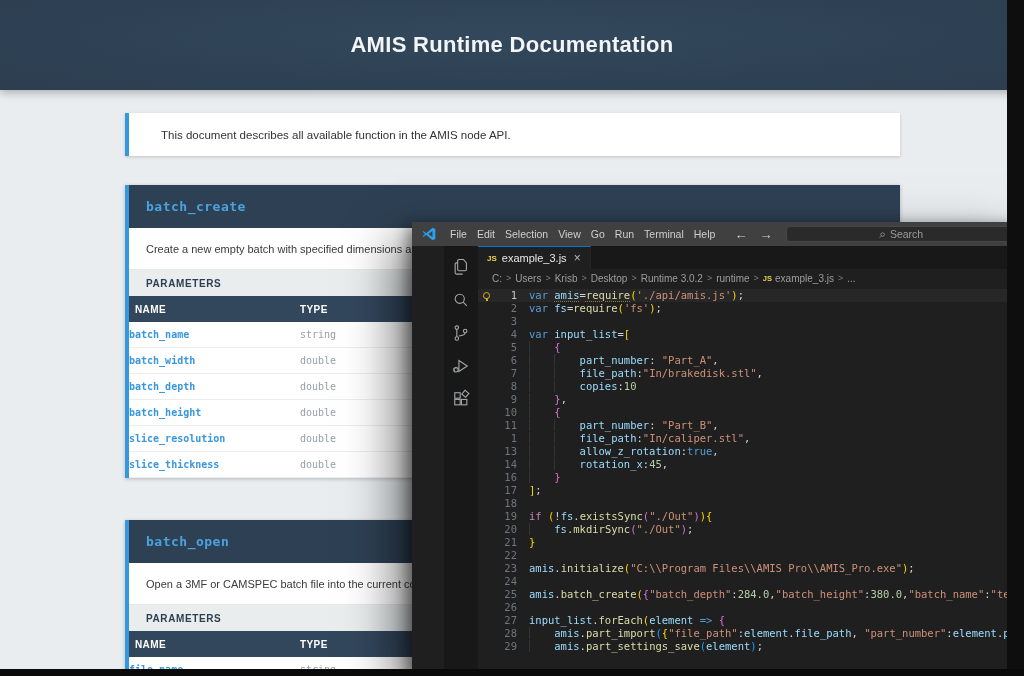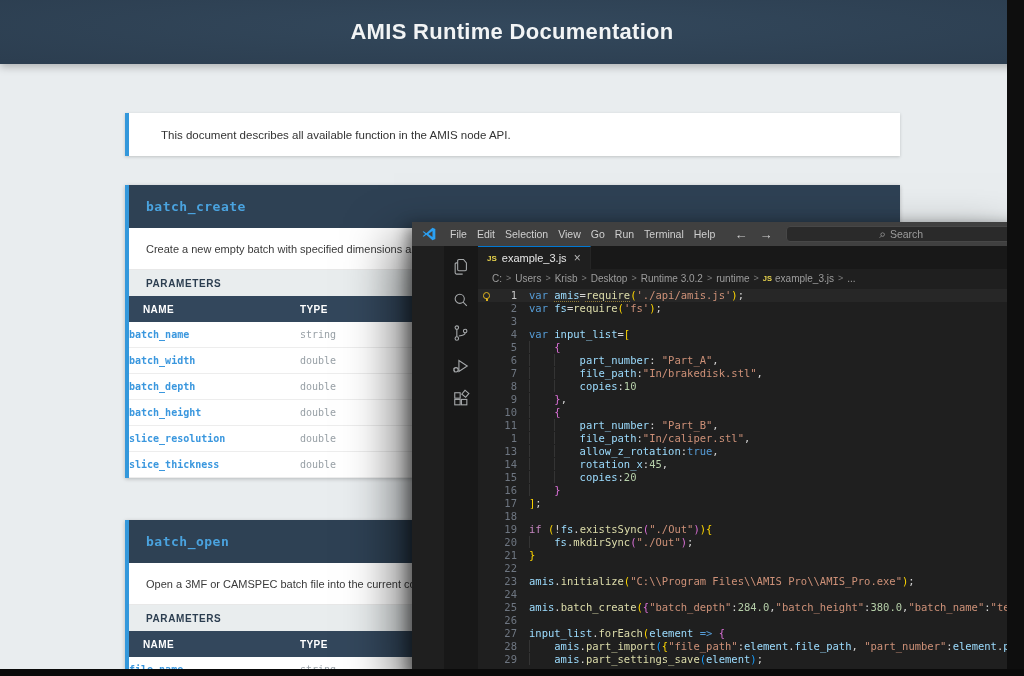--- a/index.html
+++ b/index.html
@@ -4,21 +4,21 @@
 <style>
   * { box-sizing: border-box; }
   html,body { margin:0; padding:0; }
   body {
     width:1024px; height:676px; position:relative; overflow:hidden;
     background:#e9edef; font-family:"Liberation Sans", sans-serif;
   }
 
   
   .doc-header {
-    position:absolute; left:0; top:0; width:1024px; height:64px;
+    position:absolute; left:0; top:0; width:1024px; height:90px;
     background:radial-gradient(ellipse at 50% 40%, #33485c 0%, #2c3e50 95%);
     display:flex; align-items:center; justify-content:center;
     box-shadow:0 3px 8px rgba(0,0,0,.25);
   }
   .doc-title { color:#f2f4f5; font-size:22px; font-weight:bold; letter-spacing:.3px; }
 
   .intro-card {
     position:absolute; left:125px; top:113px; width:775px; height:43px;
     background:#fff; border-left:4px solid #3498db;
     box-shadow:0 1px 3px rgba(0,0,0,.18);
@@ -32,21 +32,21 @@
     box-shadow:0 1px 4px rgba(0,0,0,.22);
   }
   #section-batch-create { top:185px; }
   #section-batch-open   { top:520px; }
   .sec-header { background:#2e4154; height:43px; display:flex; align-items:center; padding-left:17px; }
   .sec-title  { font-family:"DejaVu Sans Mono", monospace; font-weight:bold; font-size:13px; color:#4aa3df; letter-spacing:.5px; }
   .sec-desc   { height:42px; display:flex; align-items:center; padding-left:17px; font-size:11px; color:#3a3a3a; border-bottom:1px solid #e8e8e8; }
   .sec-params { background:#e9edee; height:26px; display:flex; align-items:center; padding-left:17px;
                 font-size:10px; font-weight:bold; color:#2c3e50; letter-spacing:.6px; }
   .ptable-head { background:#33475c; height:26px; display:flex; align-items:center; color:#fff; font-size:10px; font-weight:bold; letter-spacing:.4px; }
-  .ptable-head .cell-name { padding-left:14px; width:171px; }
+  .ptable-head .cell-name { padding-left:6px; width:171px; }
   .prow { height:26px; display:flex; align-items:center; border-bottom:1px solid #ededed;
           font-family:"DejaVu Sans Mono", monospace; font-size:10px; }
   .prow .cell-name { width:171px; color:#3a97de; font-weight:bold; }
   .prow .cell-type { color:#98a0a6; }
 
   
   .vscode {
     position:absolute; left:412px; top:222px; width:612px; height:454px;
     background:#1f1f1f; z-index:10;
     box-shadow:-18px 18px 45px rgba(0,0,0,.5), -4px 4px 14px rgba(0,0,0,.45);
@@ -296,21 +296,20 @@
             <div class="code-line"><span class="gut-bulb"></span><span class="gut-num">5</span><span class="code-text"><span class="tk-ind">    </span><span class="tk-b2">{</span></span></div>
             <div class="code-line"><span class="gut-bulb"></span><span class="gut-num">6</span><span class="code-text"><span class="tk-ind">        </span><span class="tk-vr">part_number</span><span class="tk-pun">: </span><span class="tk-str">"Part_A"</span><span class="tk-pun">,</span></span></div>
             <div class="code-line"><span class="gut-bulb"></span><span class="gut-num">7</span><span class="code-text"><span class="tk-ind">        </span><span class="tk-vr">file_path</span><span class="tk-pun">:</span><span class="tk-str">"In/brakedisk.stl"</span><span class="tk-pun">,</span></span></div>
             <div class="code-line"><span class="gut-bulb"></span><span class="gut-num">8</span><span class="code-text"><span class="tk-ind">        </span><span class="tk-vr">copies</span><span class="tk-pun">:</span><span class="tk-num">10</span></span></div>
             <div class="code-line"><span class="gut-bulb"></span><span class="gut-num">9</span><span class="code-text"><span class="tk-ind">    </span><span class="tk-b2">}</span><span class="tk-pun">,</span></span></div>
             <div class="code-line"><span class="gut-bulb"></span><span class="gut-num">10</span><span class="code-text"><span class="tk-ind">    </span><span class="tk-b2">{</span></span></div>
             <div class="code-line"><span class="gut-bulb"></span><span class="gut-num">11</span><span class="code-text"><span class="tk-ind">        </span><span class="tk-vr">part_number</span><span class="tk-pun">: </span><span class="tk-str">"Part_B"</span><span class="tk-pun">,</span></span></div>
             <div class="code-line"><span class="gut-bulb"></span><span class="gut-num">1</span><span class="code-text"><span class="tk-ind">        </span><span class="tk-vr">file_path</span><span class="tk-pun">:</span><span class="tk-str">"In/caliper.stl"</span><span class="tk-pun">,</span></span></div>
             <div class="code-line"><span class="gut-bulb"></span><span class="gut-num">13</span><span class="code-text"><span class="tk-ind">        </span><span class="tk-vr">allow_z_rotation</span><span class="tk-pun">:</span><span class="tk-kw">true</span><span class="tk-pun">,</span></span></div>
             <div class="code-line"><span class="gut-bulb"></span><span class="gut-num">14</span><span class="code-text"><span class="tk-ind">        </span><span class="tk-vr">rotation_x</span><span class="tk-pun">:</span><span class="tk-num">45</span><span class="tk-pun">,</span></span></div>
-            <div class="code-line"><span class="gut-bulb"></span><span class="gut-num">15</span><span class="code-text"><span class="tk-ind">        </span><span class="tk-vr">copies</span><span class="tk-pun">:</span><span class="tk-num">20</span></span></div>
             <div class="code-line"><span class="gut-bulb"></span><span class="gut-num">16</span><span class="code-text"><span class="tk-ind">    </span><span class="tk-b2">}</span></span></div>
             <div class="code-line"><span class="gut-bulb"></span><span class="gut-num">17</span><span class="code-text"><span class="tk-b1">]</span><span class="tk-pun">;</span></span></div>
             <div class="code-line"><span class="gut-bulb"></span><span class="gut-num">18</span><span class="code-text"></span></div>
             <div class="code-line"><span class="gut-bulb"></span><span class="gut-num">19</span><span class="code-text"><span class="tk-ctl">if</span><span class="tk-pun"> </span><span class="tk-b1">(</span><span class="tk-pun">!</span><span class="tk-vr">fs</span><span class="tk-pun">.</span><span class="tk-fn">existsSync</span><span class="tk-b2">(</span><span class="tk-str">"./Out"</span><span class="tk-b2">)</span><span class="tk-b1">)</span><span class="tk-b1">{</span></span></div>
             <div class="code-line"><span class="gut-bulb"></span><span class="gut-num">20</span><span class="code-text"><span class="tk-ind">    </span><span class="tk-vr">fs</span><span class="tk-pun">.</span><span class="tk-fn">mkdirSync</span><span class="tk-b2">(</span><span class="tk-str">"./Out"</span><span class="tk-b2">)</span><span class="tk-pun">;</span></span></div>
             <div class="code-line"><span class="gut-bulb"></span><span class="gut-num">21</span><span class="code-text"><span class="tk-b1">}</span></span></div>
             <div class="code-line"><span class="gut-bulb"></span><span class="gut-num">22</span><span class="code-text"></span></div>
             <div class="code-line"><span class="gut-bulb"></span><span class="gut-num">23</span><span class="code-text"><span class="tk-vr">amis</span><span class="tk-pun">.</span><span class="tk-fn">initialize</span><span class="tk-b1">(</span><span class="tk-str">"C:\\Program Files\\AMIS Pro\\AMIS_Pro.exe"</span><span class="tk-b1">)</span><span class="tk-pun">;</span></span></div>
             <div class="code-line"><span class="gut-bulb"></span><span class="gut-num">24</span><span class="code-text"></span></div>
             <div class="code-line"><span class="gut-bulb"></span><span class="gut-num">25</span><span class="code-text"><span class="tk-vr">amis</span><span class="tk-pun">.</span><span class="tk-fn">batch_create</span><span class="tk-b1">(</span><span class="tk-b2">{</span><span class="tk-str">"batch_depth"</span><span class="tk-pun">:</span><span class="tk-num">284.0</span><span class="tk-pun">,</span><span class="tk-str">"batch_height"</span><span class="tk-pun">:</span><span class="tk-num">380.0</span><span class="tk-pun">,</span><span class="tk-str">"batch_name"</span><span class="tk-pun">:</span><span class="tk-str">"test_batch.3mf"</span></span></div>

